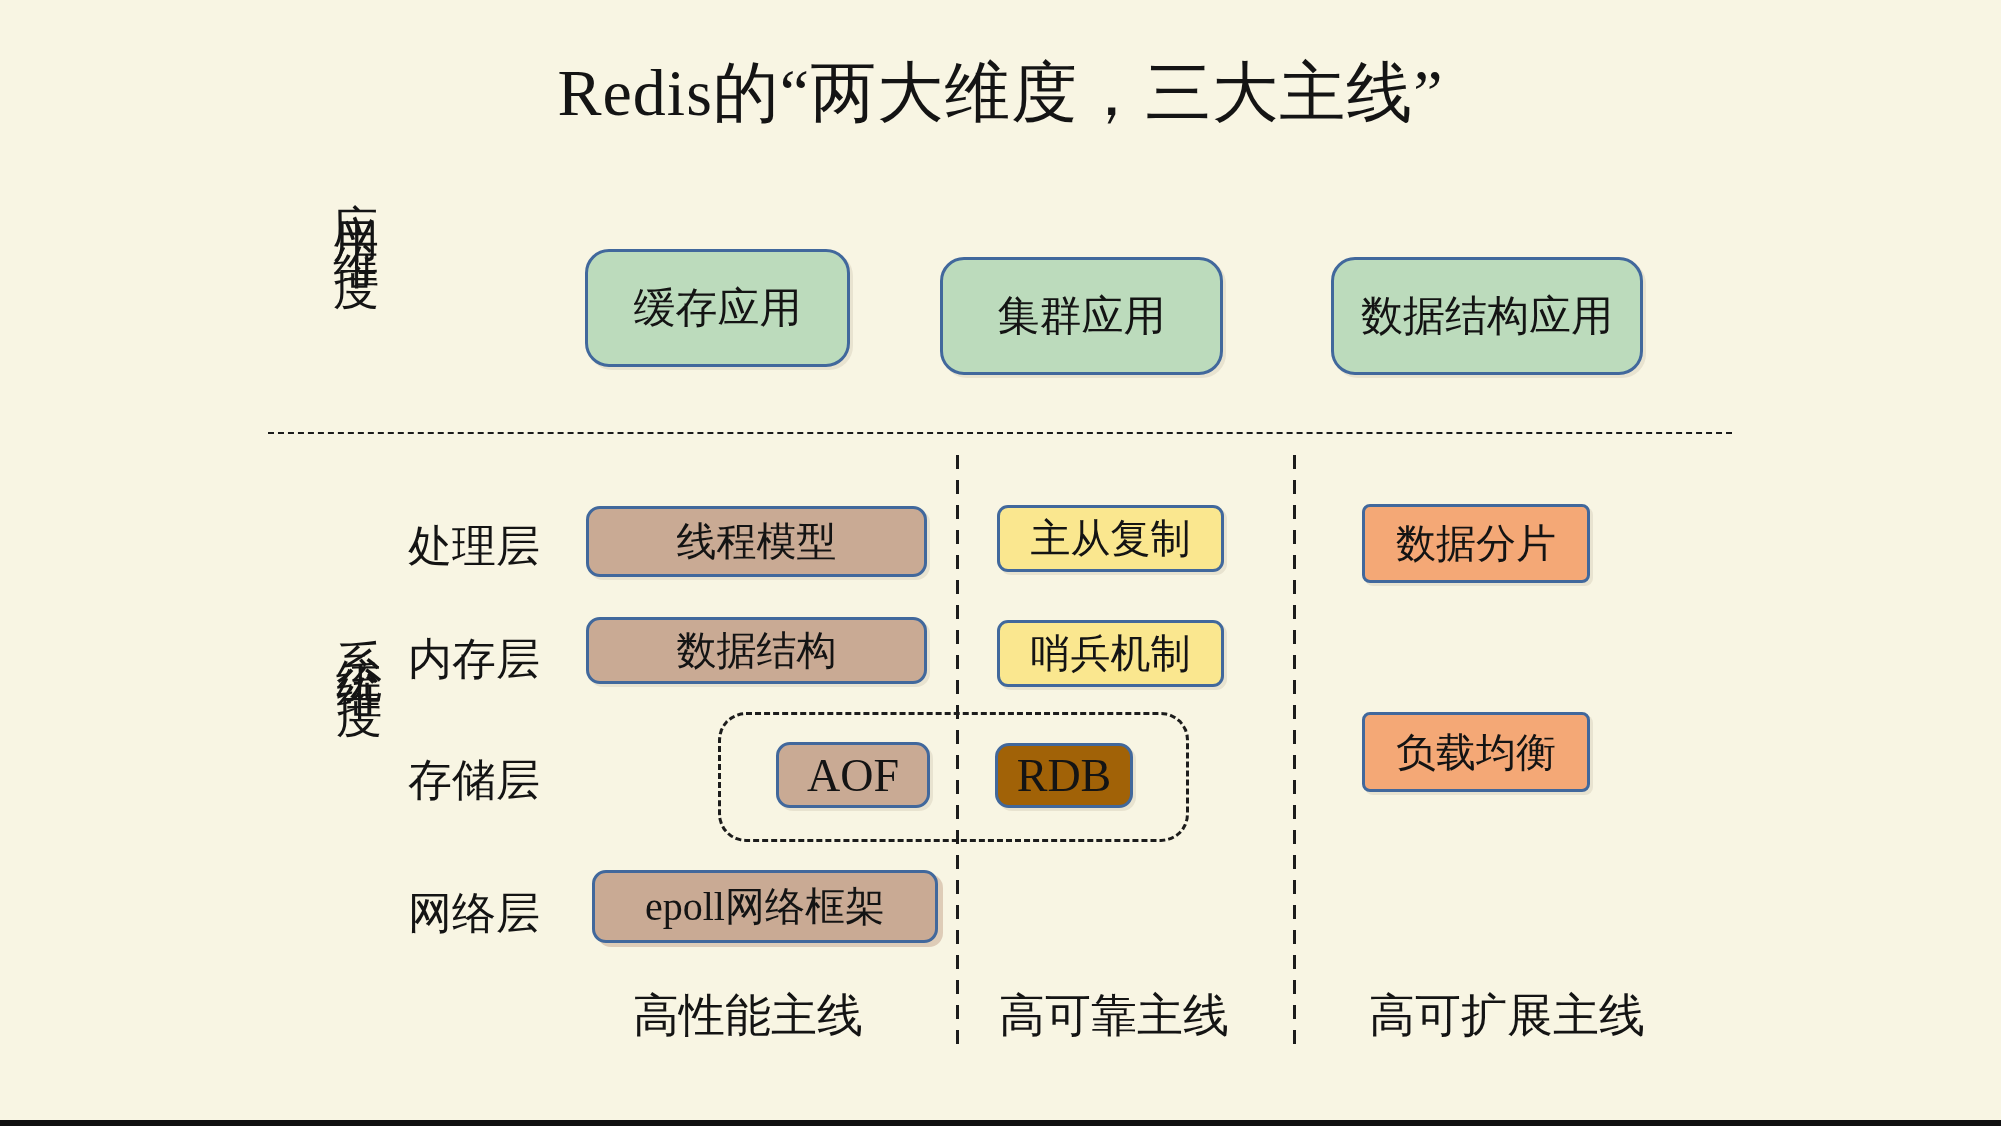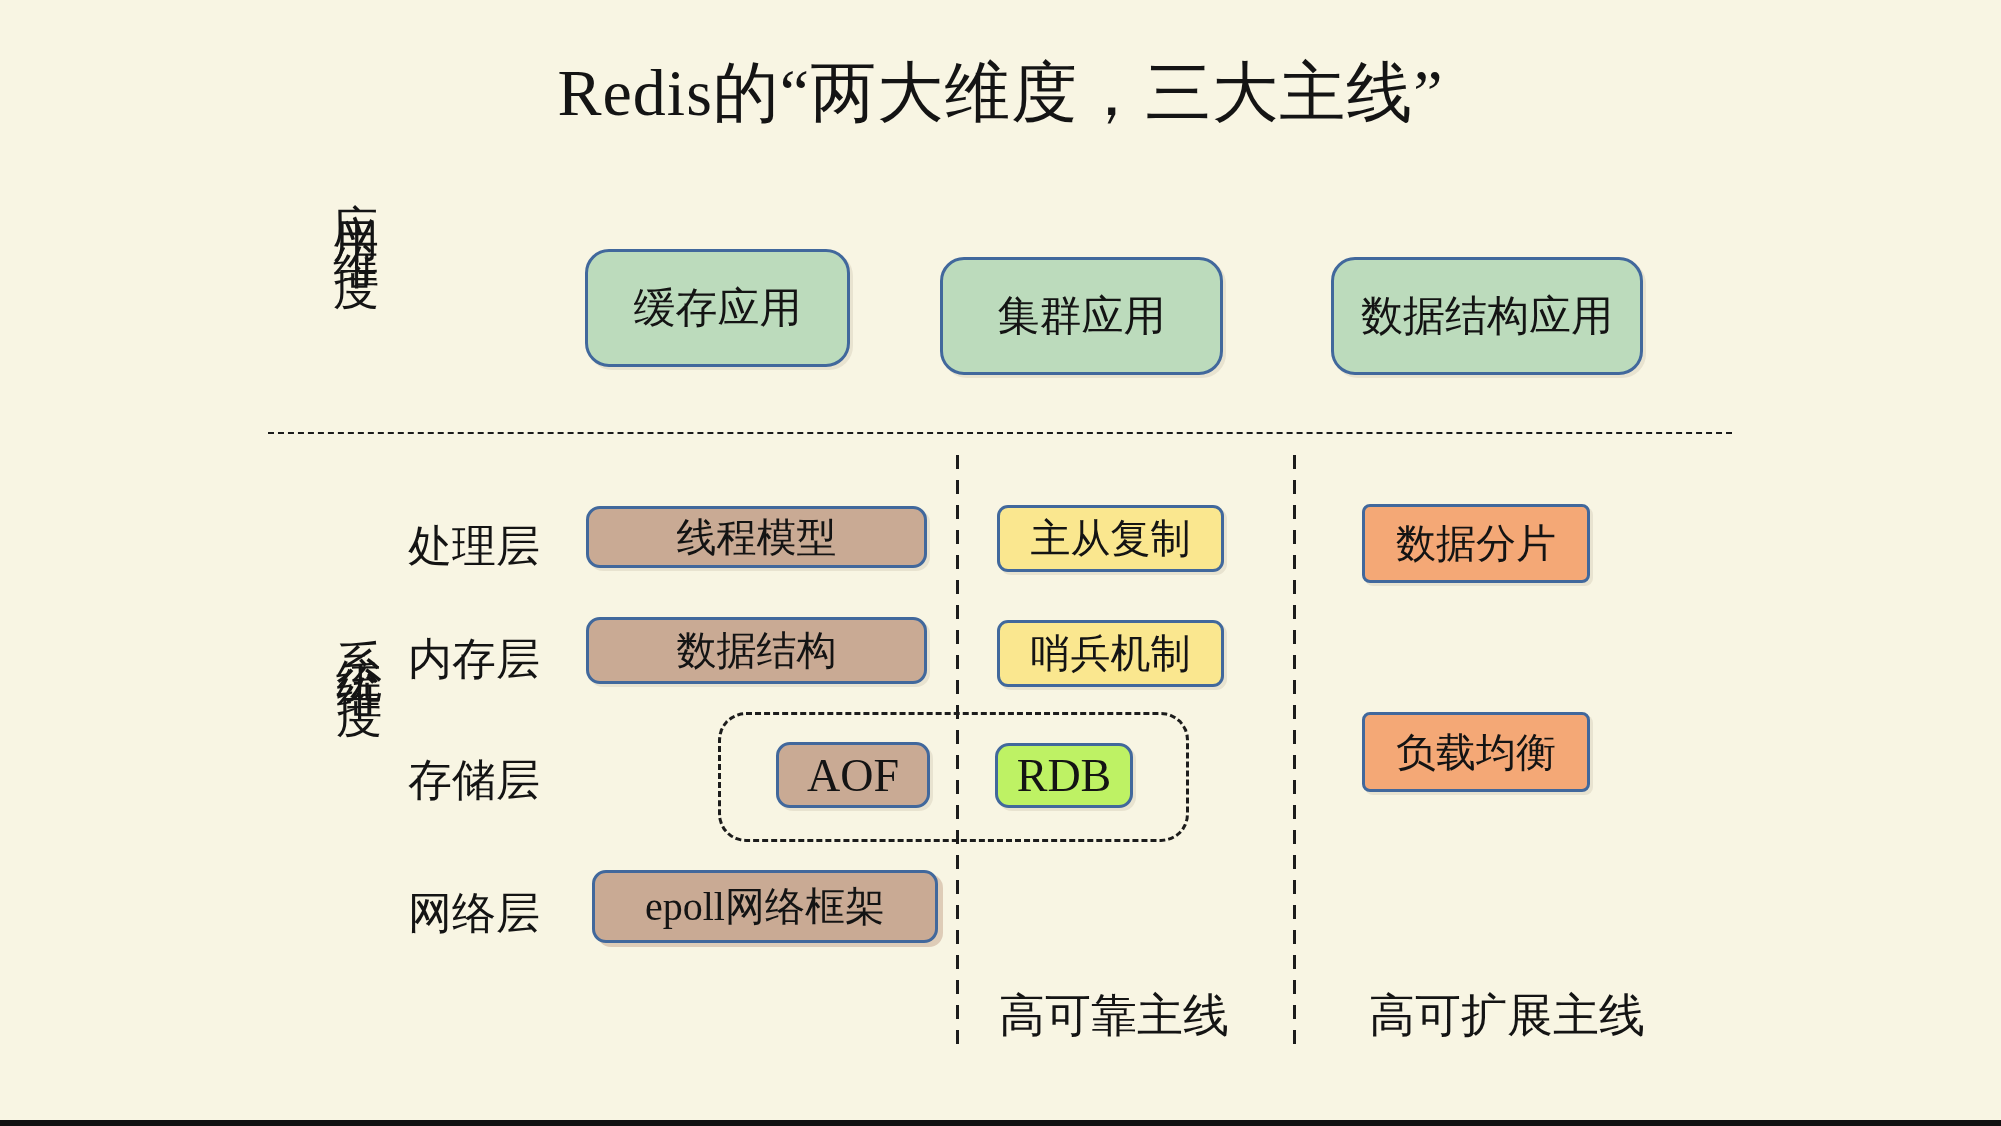--- a/index.html
+++ b/index.html
@@ -37,21 +37,21 @@
     justify-content: center;
     font-size: 40px;
     font-weight: 500;
     border: 3px solid #41689c;
     box-sizing: border-box;
     box-shadow: 3px 3px 0 rgba(120,100,70,0.12);
   }
   .box-green  { background: #bcdbbc; border-radius: 24px; font-size: 42px; }
   .box-brown  { background: #c9aa94; border-radius: 14px; }
   .box-yellow { background: #fae78f; border-radius: 11px; }
-  .box-rdb    { background: #bef264; border-radius: 14px; font-size: 46px; }
+  .box-rdb    { background: #a16207; border-radius: 14px; font-size: 46px; }
   .box-aof    { font-size: 46px; }
   .box-orange { background: #f4a876; border-radius: 8px; }
 
   .row-label {
     font-size: 44px;
     font-weight: 500;
     white-space: nowrap;
   }
   .mainline-label {
     font-size: 46px;
@@ -96,32 +96,33 @@
   <div class="abs v-label" style="left:336px; top:602px; letter-spacing:17px;">系统维度</div>
 
   <div class="abs v-divider" style="left:956px; top:455px; height:590px;"></div>
   <div class="abs v-divider" style="left:1293px; top:455px; height:590px;"></div>
 
   <div class="abs row-label" style="left:408px; top:517px;">处理层</div>
   <div class="abs row-label" style="left:408px; top:630px;">内存层</div>
   <div class="abs row-label" style="left:408px; top:751px;">存储层</div>
   <div class="abs row-label" style="left:408px; top:884px;">网络层</div>
 
-  <div class="abs box box-brown" style="left:586px; top:506px; width:341px; height:62px;">线程模型</div>
+  <div class="abs box box-brown" style="left:586px; top:506px; width:341px; height:71px;">线程模型</div>
   <div class="abs box box-brown" style="left:586px; top:617px; width:341px; height:67px;">数据结构</div>
   <div class="abs box box-brown box-aof" style="left:776px; top:742px; width:154px; height:66px;">AOF</div>
   <div class="abs box box-brown" style="left:592px; top:870px; width:346px; height:73px; box-shadow:5px 4px 0 rgba(201,170,148,0.55);">epoll网络框架</div>
 
   <div class="abs box box-yellow" style="left:997px; top:505px; width:227px; height:67px;">主从复制</div>
   <div class="abs box box-yellow" style="left:997px; top:620px; width:227px; height:67px;">哨兵机制</div>
   <div class="abs box box-rdb" style="left:995px; top:743px; width:138px; height:65px;">RDB</div>
 
   <div class="abs dashed-group" style="left:718px; top:712px; width:471px; height:130px;"></div>
 
   <div class="abs box box-orange" style="left:1362px; top:504px; width:228px; height:79px;">数据分片</div>
   <div class="abs box box-orange" style="left:1362px; top:712px; width:228px; height:80px;">负载均衡</div>
 
+  <div class="abs mainline-label" style="left:633px; top:985px;">高性能主线</div>
   <div class="abs mainline-label" style="left:999px; top:985px;">高可靠主线</div>
   <div class="abs mainline-label" style="left:1369px; top:985px;">高可扩展主线</div>
 
   <div class="abs bottom-strip"></div>
 
 </div>
 
 </body></html>

